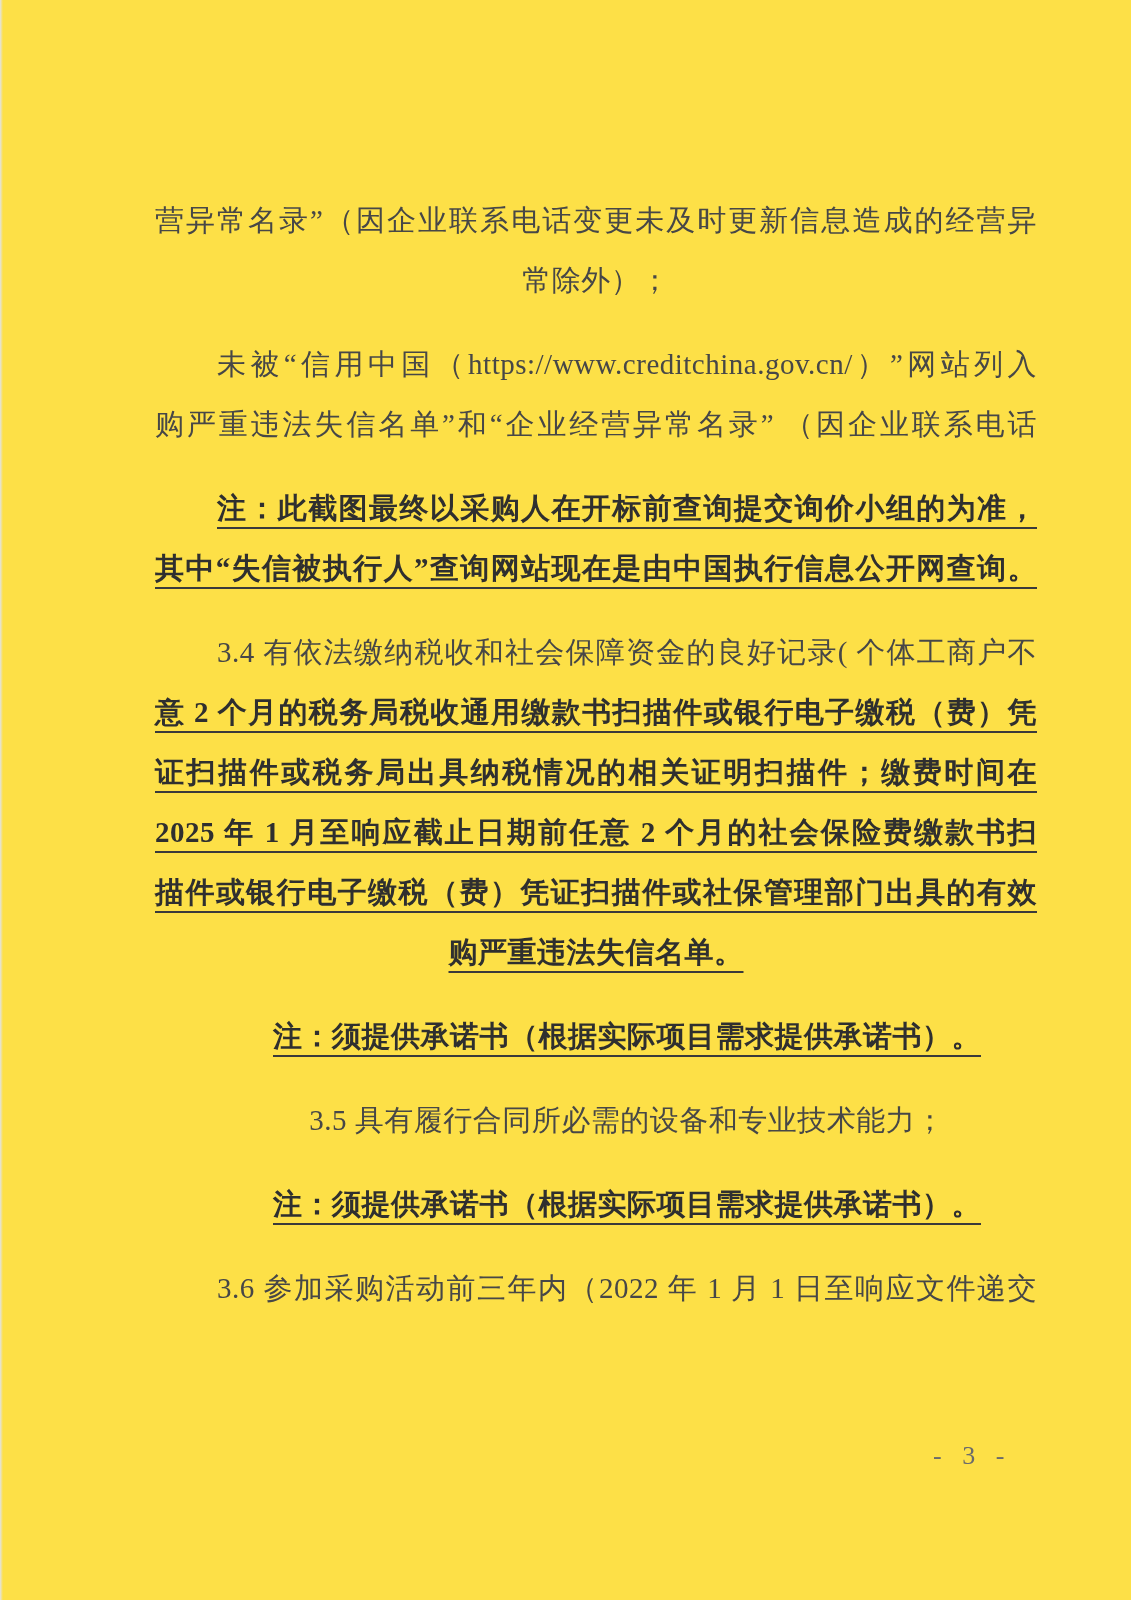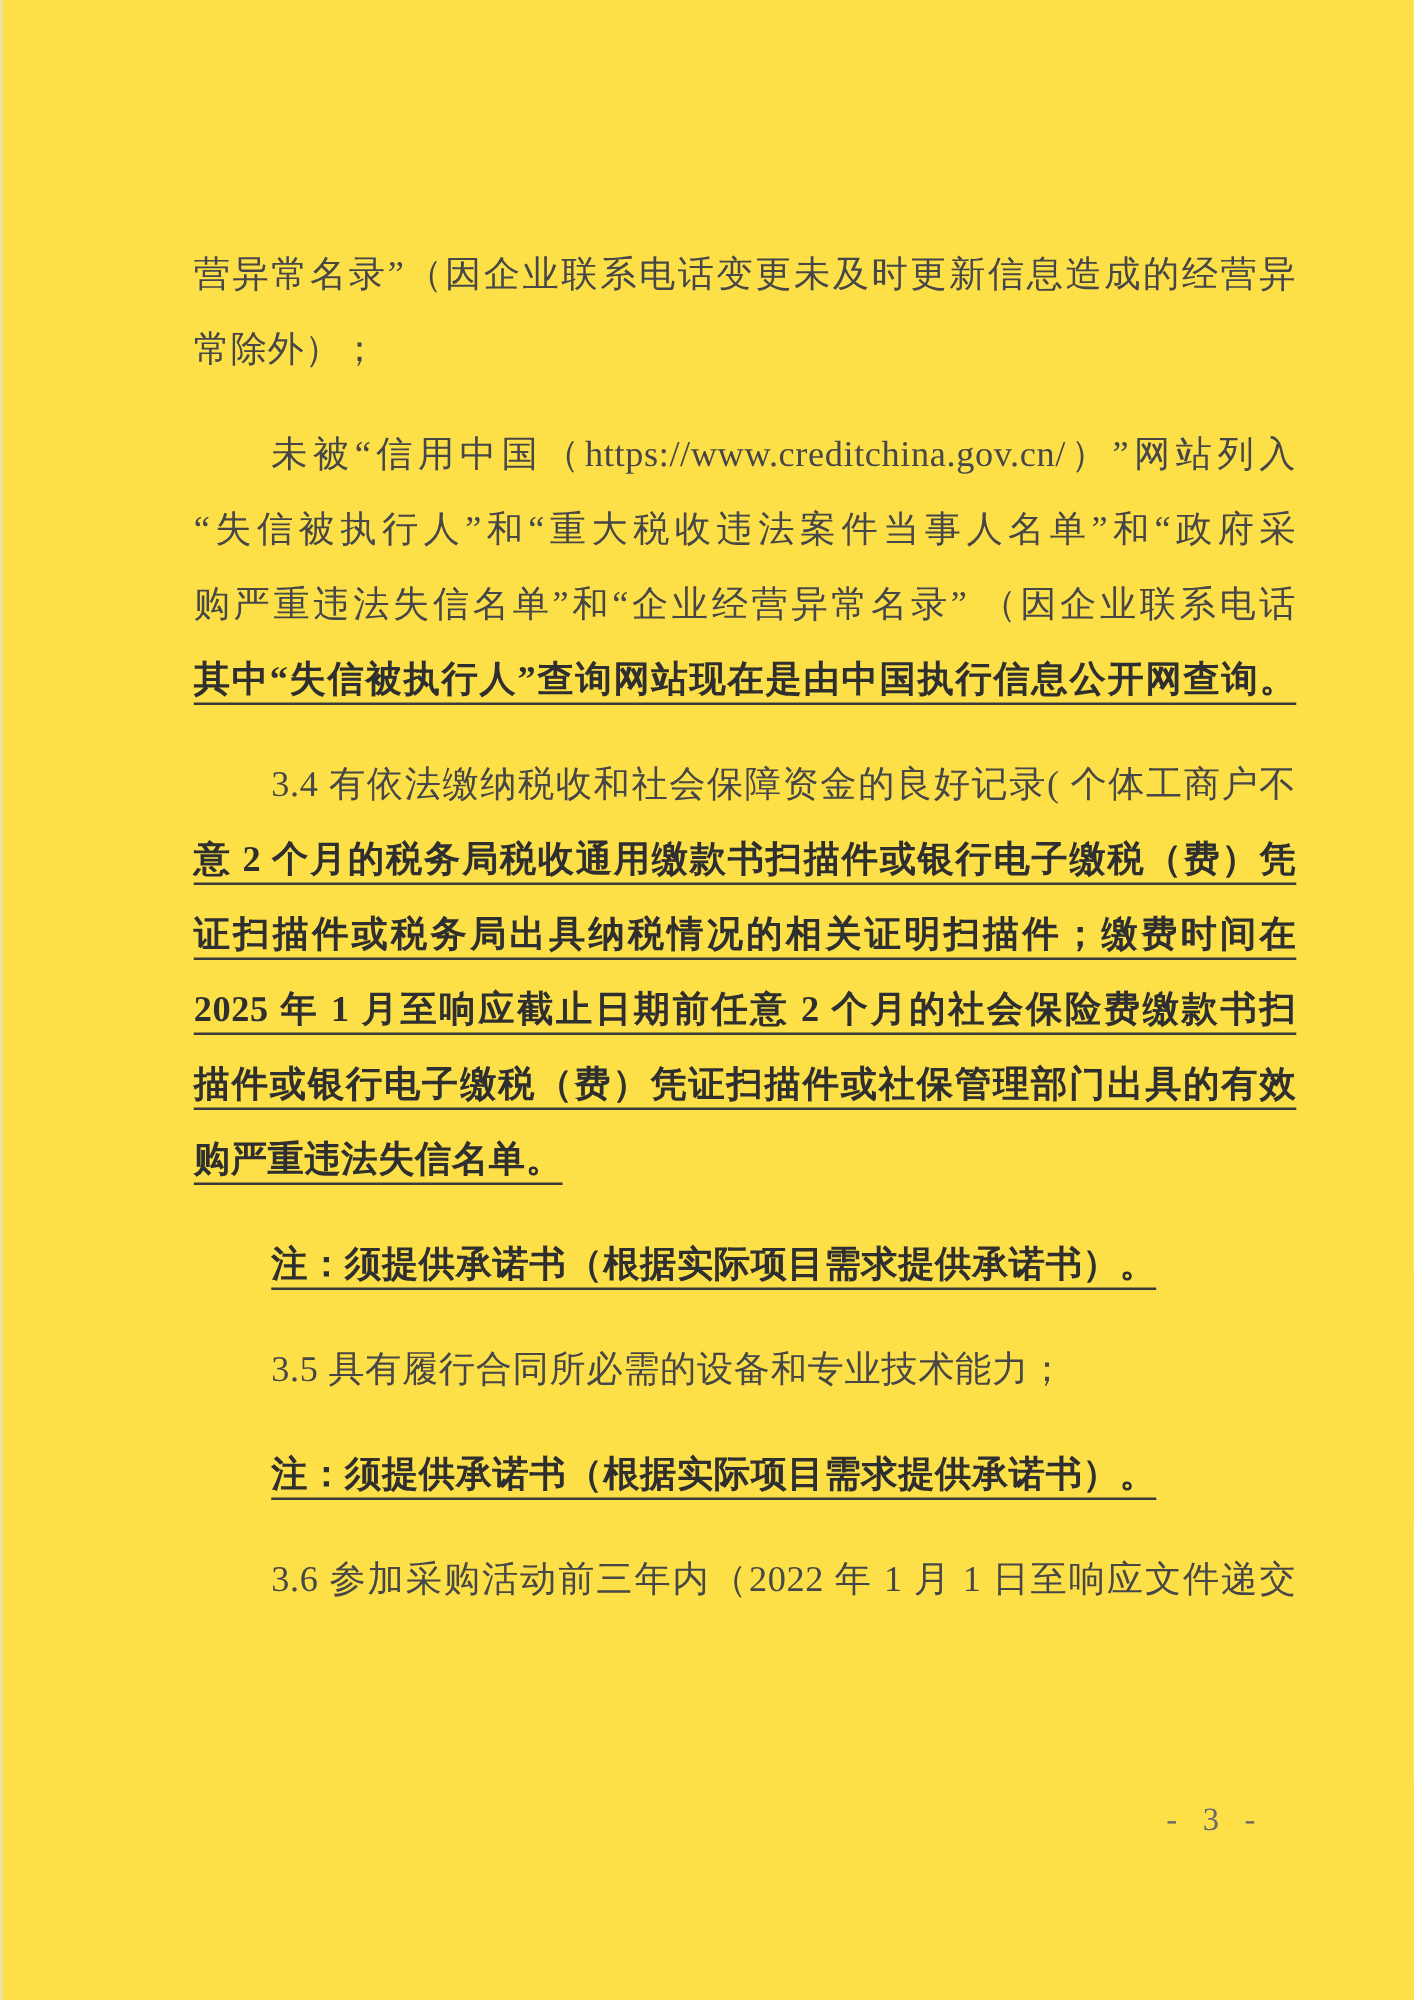--- a/index.html
+++ b/index.html
@@ -29,20 +29,21 @@
     left: 155px;
     top: 200px;
     width: 882px;
   }
   .line {
     font-size: 29px;
     line-height: 40px;
     margin-bottom: 20px;
     color: #474747;
     letter-spacing: 0.5px;
+    text-align: center;
   }
   .line.fill {
     text-align: justify;
     text-align-last: justify;
   }
   .line.indent {
     padding-left: 62px;
     margin-top: 44px;
   }
   .line.bold {
@@ -67,22 +68,22 @@
 </style>
 </head>
 <body>
 
 <div class="page">
   <div class="scan-edge"></div>
   <div class="content">
       <div class="line fill">营异常名录”（因企业联系电话变更未及时更新信息造成的经营异</div>
       <div class="line">常除外）；</div>
       <div class="line indent fill">未被“信用中国（https://www.creditchina.gov.cn/）”网站列入</div>
-      <div class="line fill">“失信被执行人”和“重大税收违法案件当事人名单”和“政府采</div>
       <div class="line fill">购严重违法失信名单”和“企业经营异常名录” （因企业联系电话</div>
+      <div class="line indent bold underline fill">注：此截图最终以采购人在开标前查询提交询价小组的为准，</div>
       <div class="line bold underline fill">其中“失信被执行人”查询网站现在是由中国执行信息公开网查询。</div>
       <div class="line indent fill">3.4 有依法缴纳税收和社会保障资金的良好记录( 个体工商户不</div>
       <div class="line bold underline fill">意 2 个月的税务局税收通用缴款书扫描件或银行电子缴税（费）凭</div>
       <div class="line bold underline fill">证扫描件或税务局出具纳税情况的相关证明扫描件；缴费时间在</div>
       <div class="line bold underline fill">2025 年 1 月至响应截止日期前任意 2 个月的社会保险费缴款书扫</div>
       <div class="line bold underline fill">描件或银行电子缴税（费）凭证扫描件或社保管理部门出具的有效</div>
       <div class="line bold underline">购严重违法失信名单。</div>
       <div class="line indent bold underline">注：须提供承诺书（根据实际项目需求提供承诺书）。</div>
       <div class="line indent">3.5 具有履行合同所必需的设备和专业技术能力；</div>
       <div class="line indent bold underline">注：须提供承诺书（根据实际项目需求提供承诺书）。</div>

